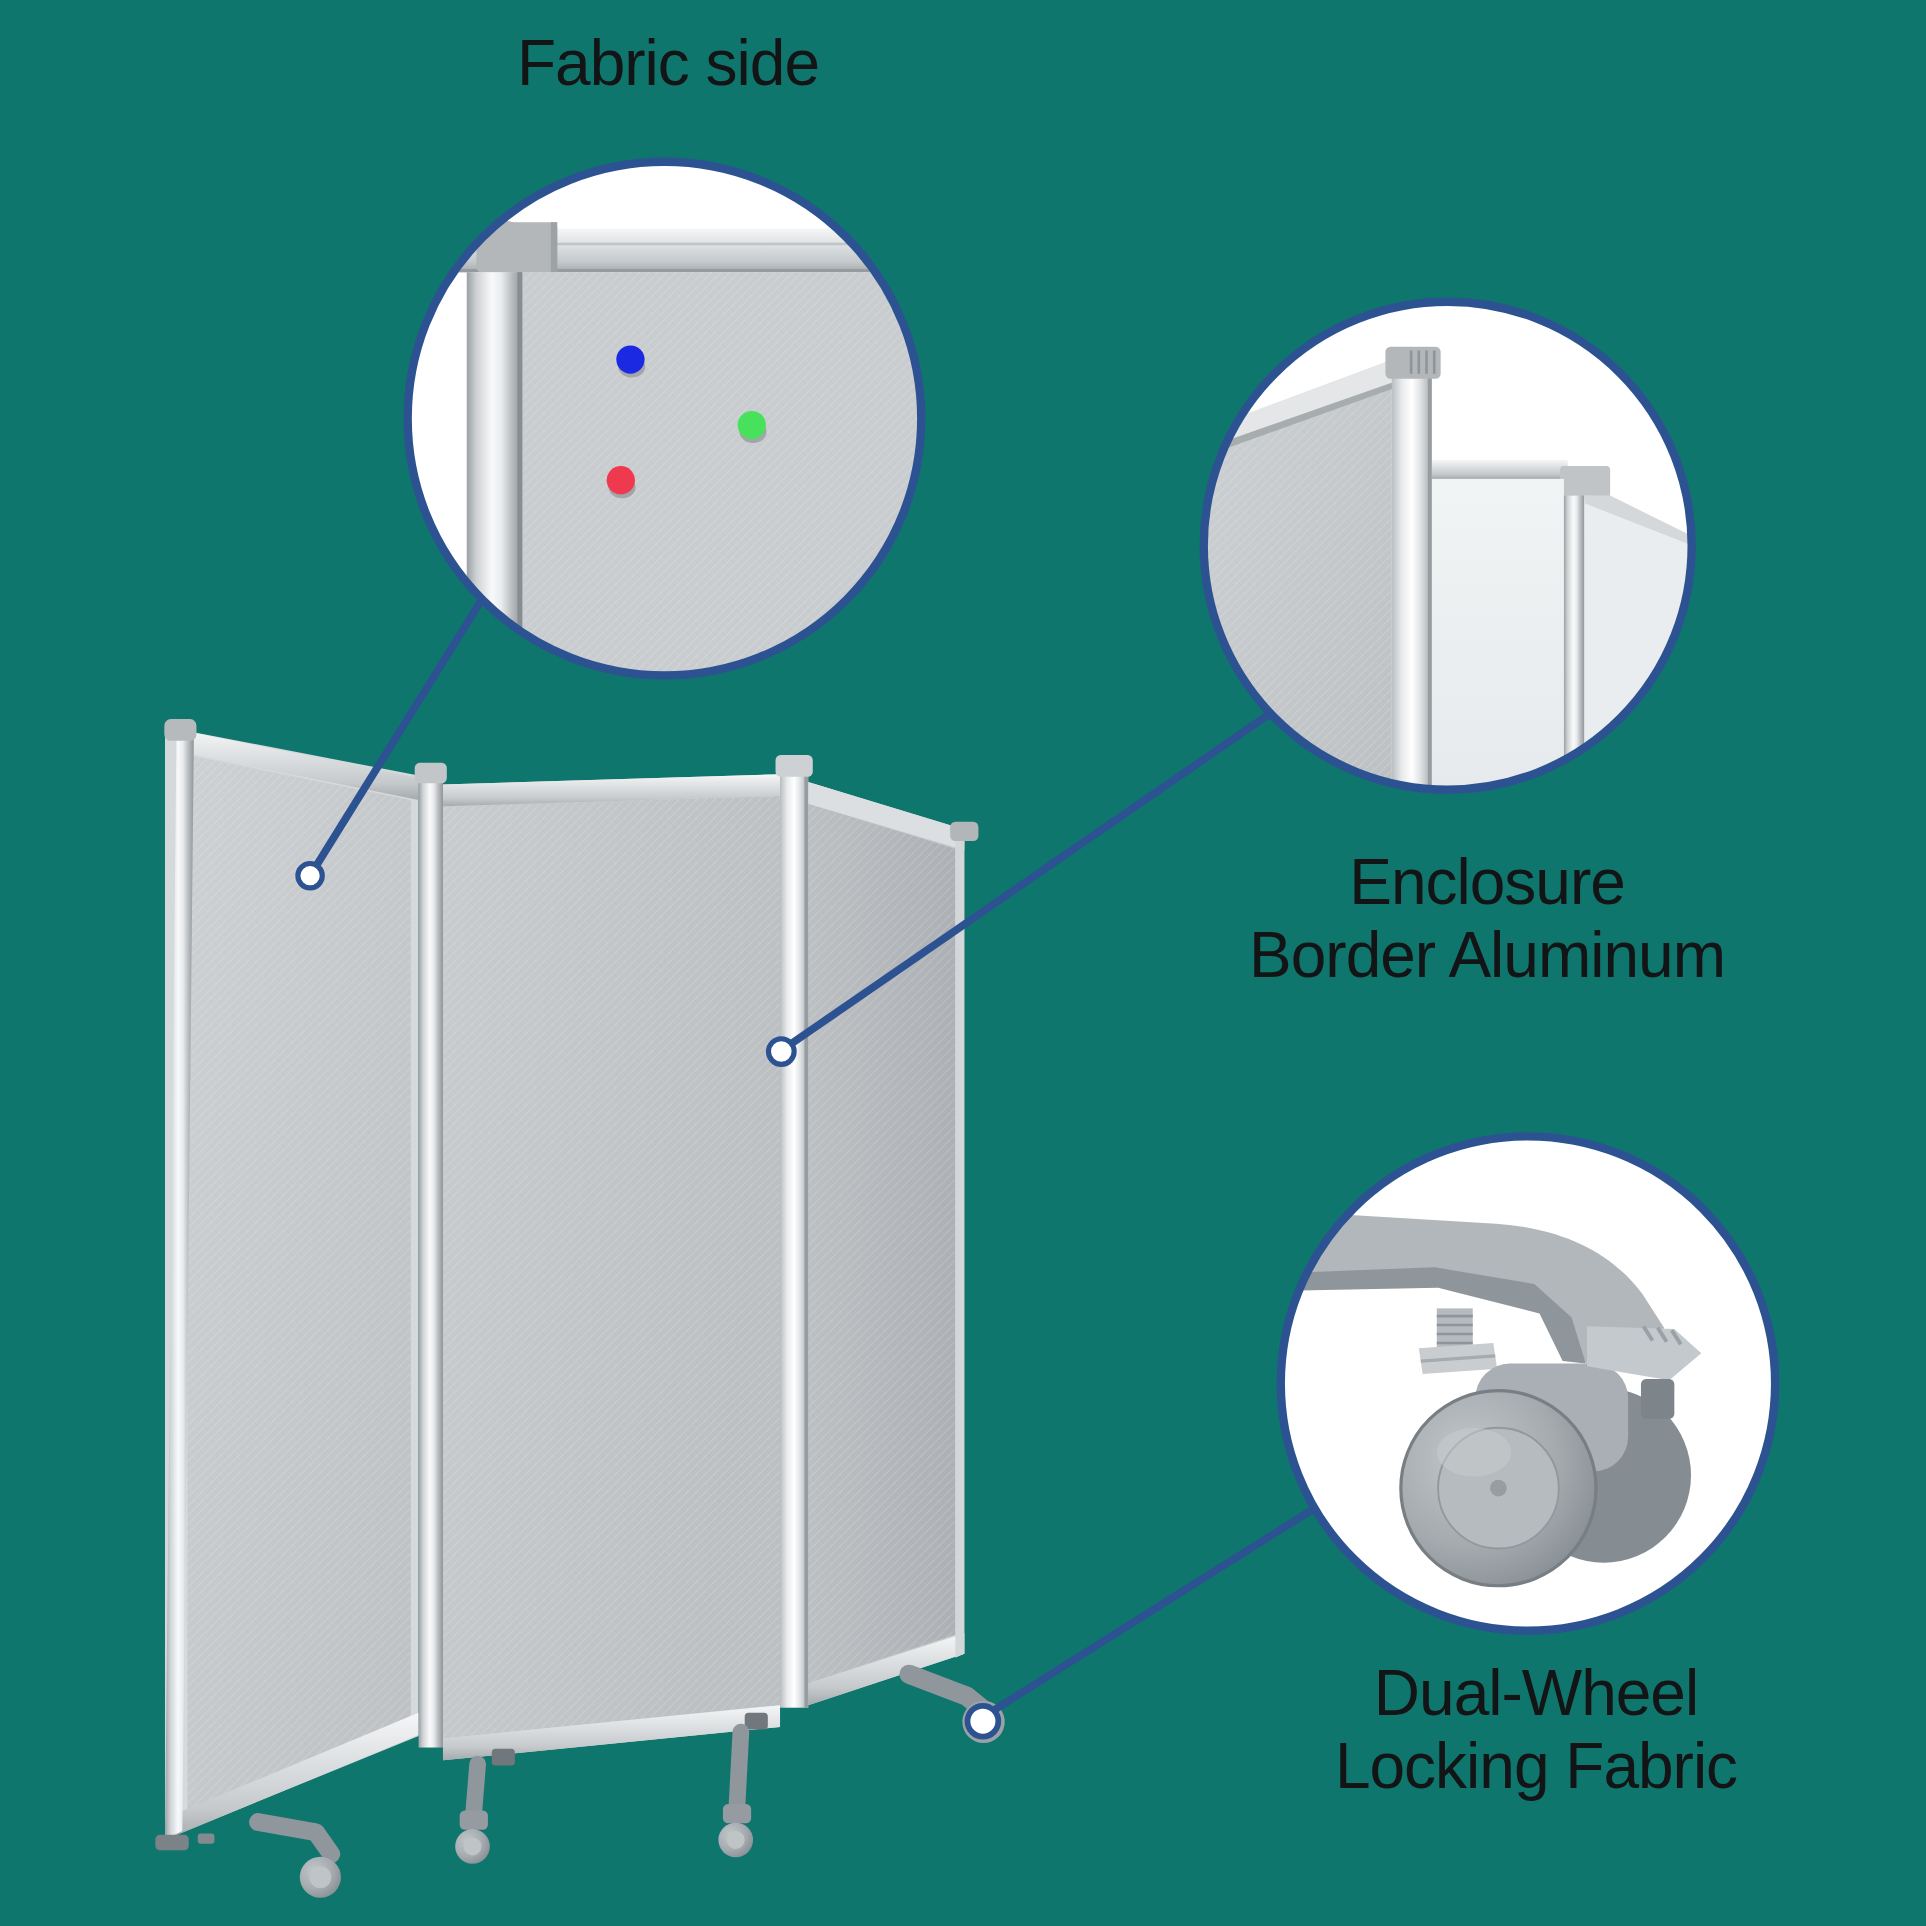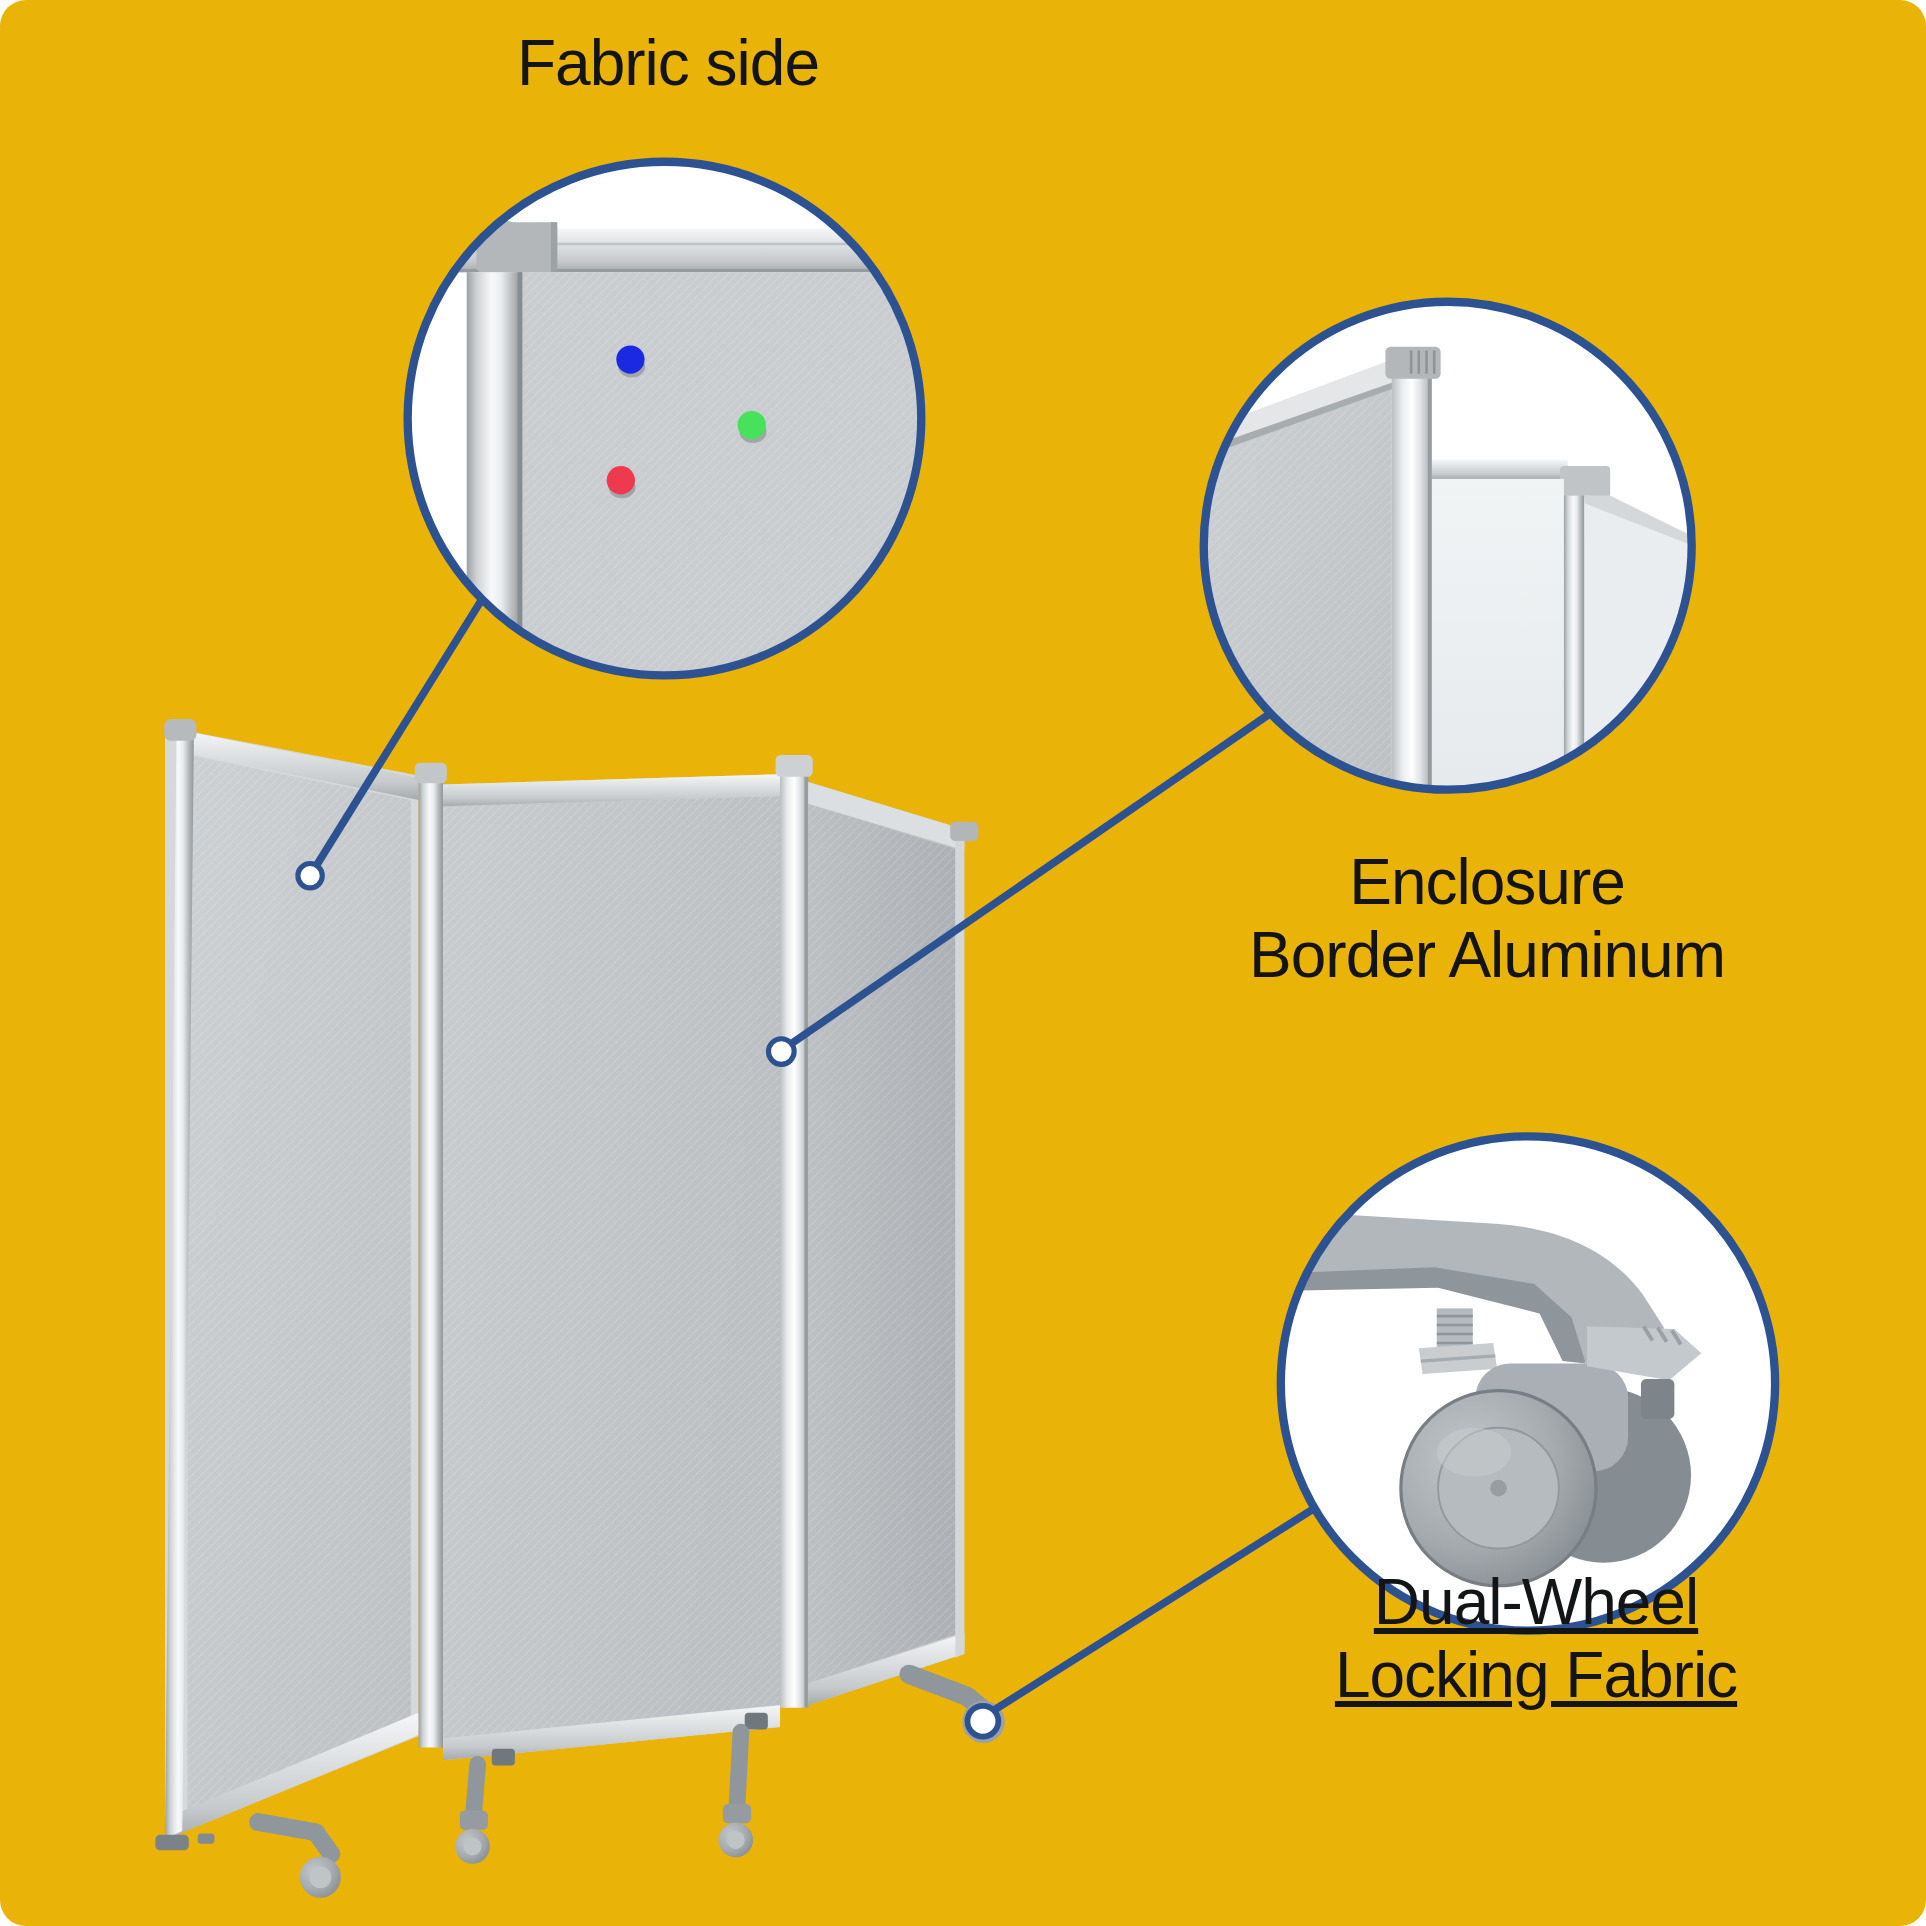--- a/index.html
+++ b/index.html
@@ -1,17 +1,17 @@
 <!DOCTYPE html>
 <html style="font-size:10.3px"><head>
 <meta charset="utf-8">
 <style>
   html,body{margin:0;padding:0;background:#ffffff;}
-  .canvas{position:relative;width:1926px;height:1926px;background:#eab308;overflow:hidden;
-          font-family:"Liberation Sans", sans-serif;border-radius:26px;}
+  .canvas{position:relative;width:1926px;height:1926px;background:#0f766e;overflow:hidden;
+          font-family:"Liberation Sans", sans-serif;}
   .canvas svg{position:absolute;left:0;top:0;}
   .label{position:absolute;transform:translateX(-50%);text-align:center;
          color:#131416;font-size:64px;line-height:73px;letter-spacing:-1px;white-space:nowrap;}
 </style>
 </head>
 <body>
 
 <div class="canvas">
 
 <svg width="1926" height="1926" viewBox="0 0 3000 3000">
@@ -224,19 +224,19 @@
   </g>
 </svg>
 
   <div class="label" style="left:668px; top:27px;">
     <span>Fabric side</span><br>
   </div>
   <div class="label" style="left:1487px; top:846px;">
     <span>Enclosure</span><br>
     <span>Border Aluminum</span>
   </div>
-  <div class="label" style="left:1536px; top:1566px;text-decoration:underline;">
+  <div class="label" style="left:1536px; top:1657px;">
     <span>Dual-Wheel</span><br>
     <span>Locking Fabric</span>
   </div>
 
 </div>
 
 
 </body></html>

